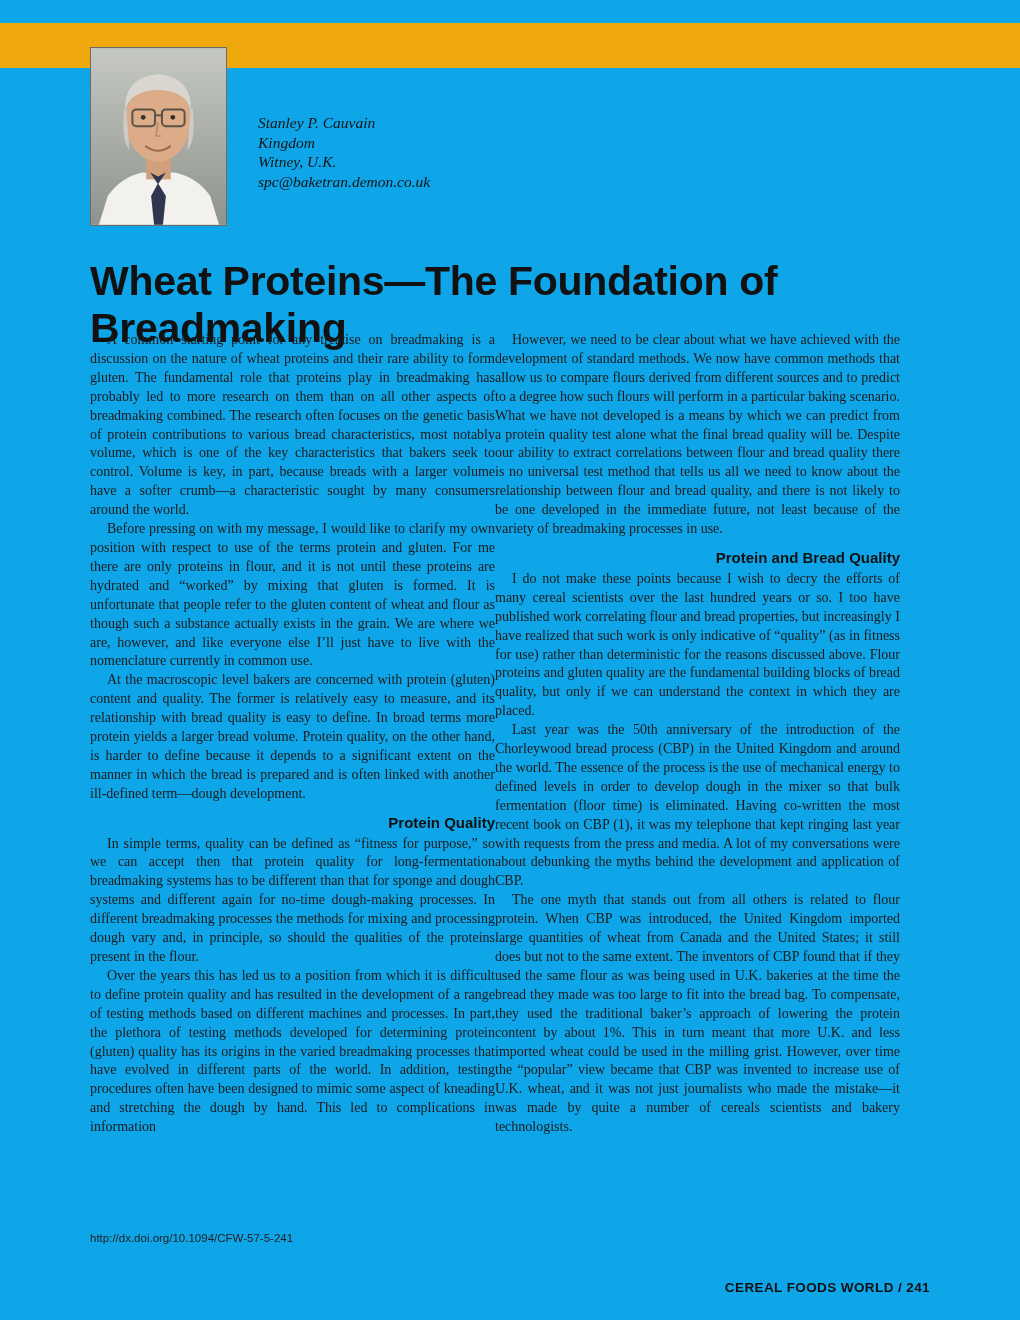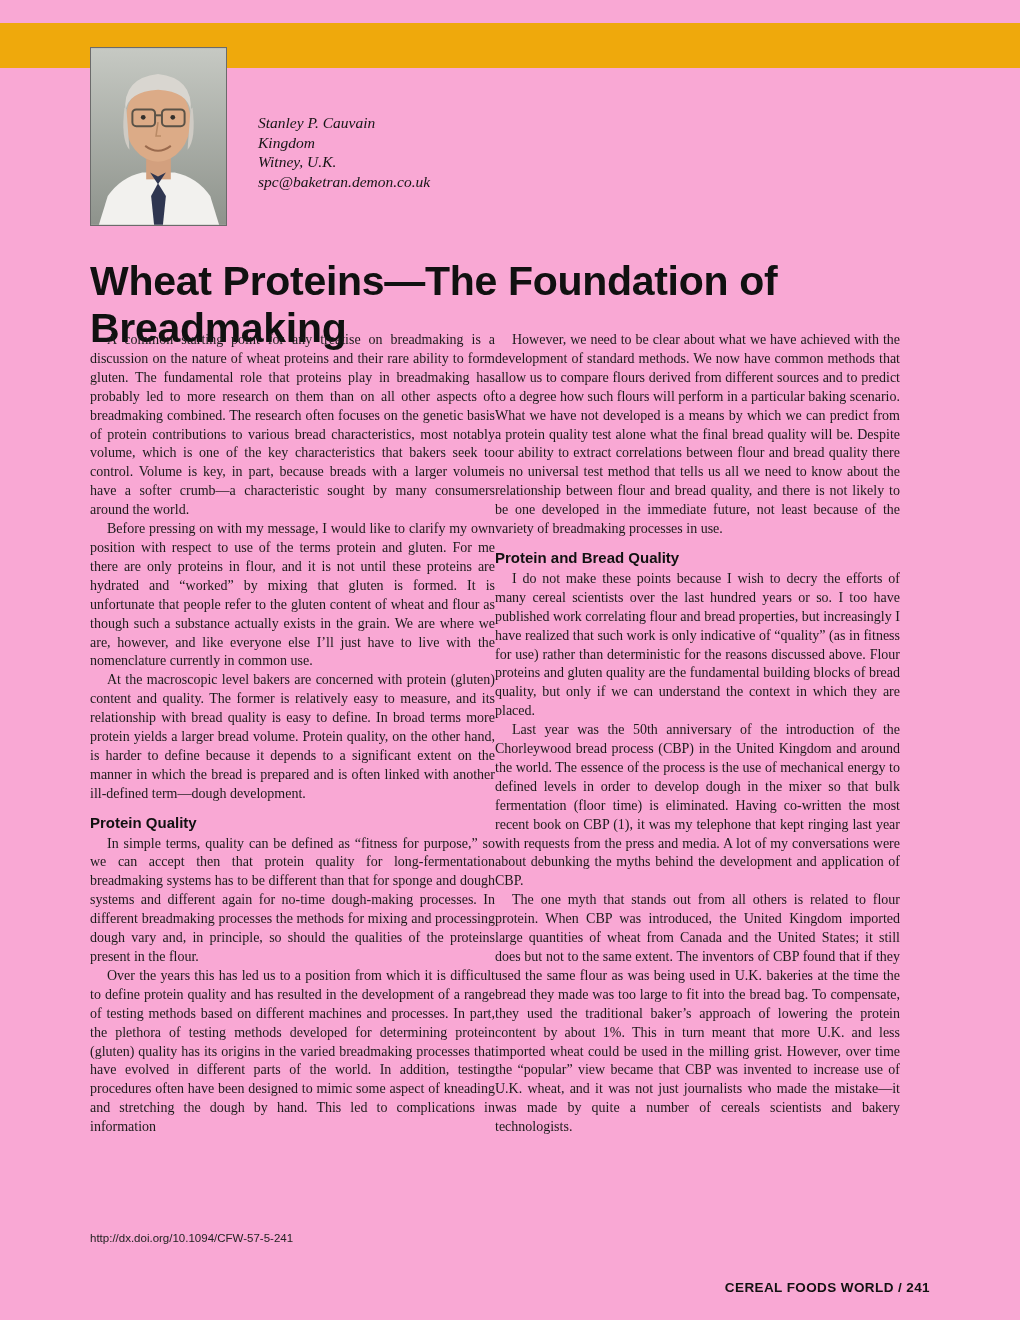--- a/index.html
+++ b/index.html
@@ -1,21 +1,21 @@
 <!DOCTYPE html>
 <html lang="en"><head>
 <meta charset="utf-8">
 <style>
   * { margin:0; padding:0; box-sizing:border-box; }
   html,body { background:#ffffff; }
   .page {
     position:relative;
     width:1020px; height:1320px;
     margin:0 auto;
-    background:#f9a8d4;
+    background:#0ea5e9;
     font-family:"Liberation Serif", serif;
     color:#1b1b1b;
     overflow:hidden;
   }
   .topbar {
     position:absolute; left:0; top:23px;
     width:100%; height:45px;
     background:#EFA90C;
   }
   .photo-frame {
@@ -55,21 +55,21 @@
   }
   .col p.indent { text-indent:17px; }
   .col p.no-indent { text-indent:0; }
   .col h3.section {
     font-family:"Liberation Sans", sans-serif;
     font-size:15px;
     font-weight:bold;
     color:#111111;
     margin-top:10px;
     margin-bottom:2px;
-    text-align:left;
+    text-align:right;
   }
   .doi {
     position:absolute; left:90px; top:1232px;
     font-family:"Liberation Sans", sans-serif;
     font-size:11.5px;
     color:#222222;
     text-decoration:none;
   }
   .journal-footer {
     position:absolute; right:90px; top:1280px;

